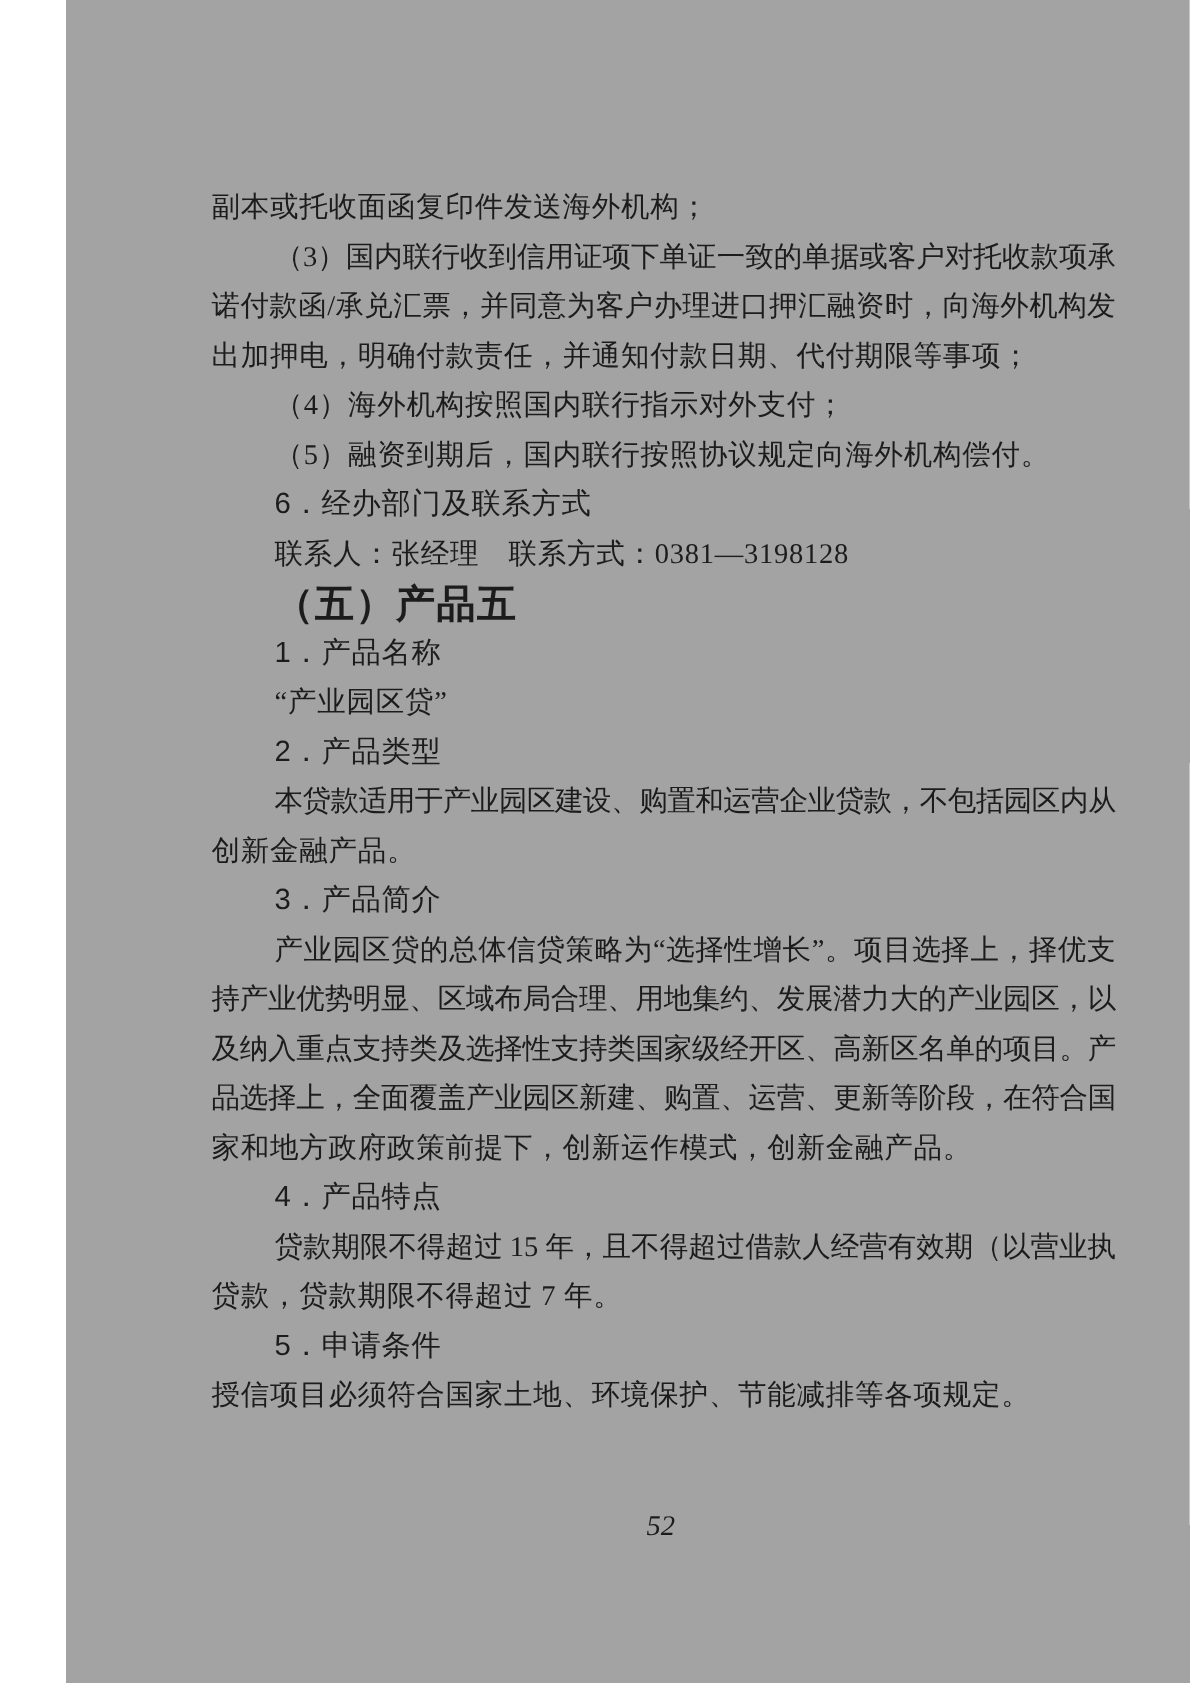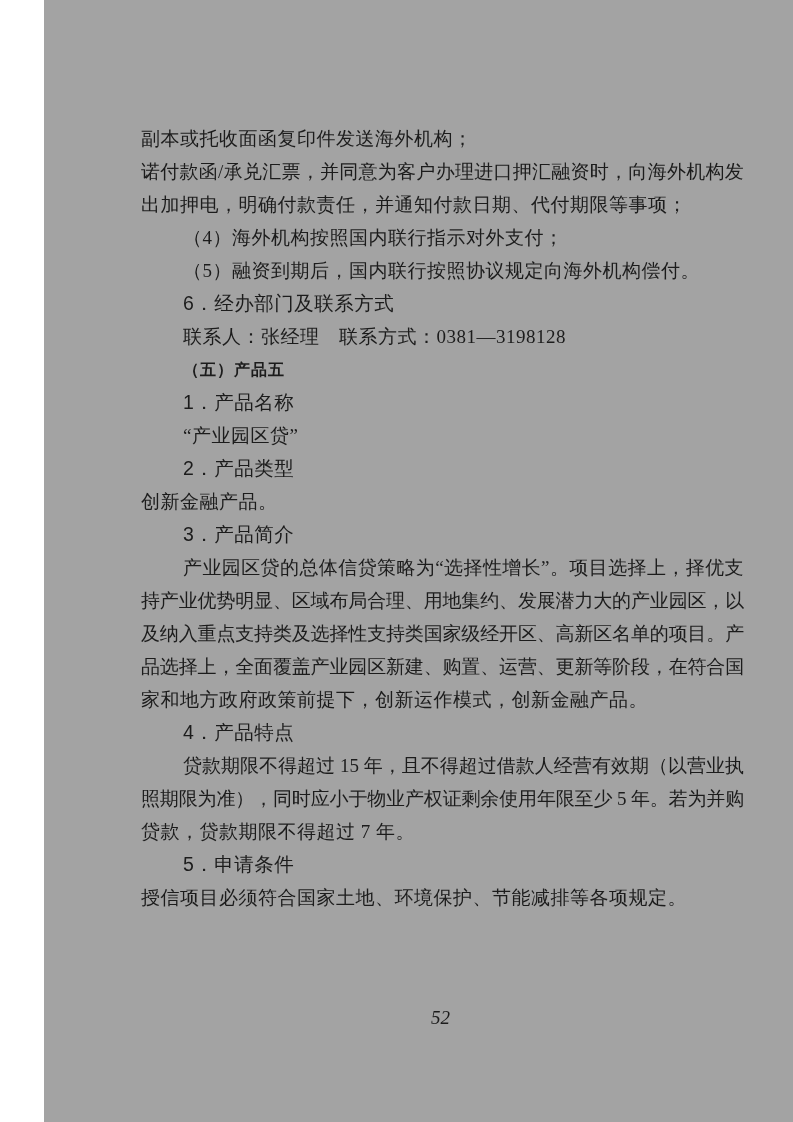--- a/index.html
+++ b/index.html
@@ -34,58 +34,59 @@
     padding-left: 42px;
   }
   .heading-hei {
     font-family: "Liberation Sans", "DejaVu Sans", sans-serif;
     font-weight: 400;
     font-size: 19.5px;
     letter-spacing: 0.5px;
   }
   .heading-kai {
     font-weight: 700;
-    font-size: 16px;
+    font-size: 26px;
     letter-spacing: 1px;
   }
   .page-number {
     position: absolute;
     top: 1007px;
     left: 0;
     width: 100%;
     text-align: center;
     font-size: 19px;
     line-height: 22px;
     font-style: italic;
   }
 </style>
 </head>
 <body>
 
 <div class="page">
   <div class="text-column">
       <div class="line body"><span>副本或托收面函复印件发送海外机构；</span></div>
+      <div class="line body indent"><span style="letter-spacing: 0.0166667px;">（3）国内联行收到信用证项下单证一致的单据或客户对托收款项承</span></div>
       <div class="line body"><span style="letter-spacing: 0.272461px;">诺付款函/承兑汇票，并同意为客户办理进口押汇融资时，向海外机构发</span></div>
       <div class="line body"><span>出加押电，明确付款责任，并通知付款日期、代付期限等事项；</span></div>
       <div class="line body indent"><span>（4）海外机构按照国内联行指示对外支付；</span></div>
       <div class="line body indent"><span>（5）融资到期后，国内联行按照协议规定向海外机构偿付。</span></div>
       <div class="line heading-hei indent"><span>6．经办部门及联系方式</span></div>
       <div class="line body indent"><span>联系人：张经理　联系方式：0381—3198128</span></div>
       <div class="line heading-kai indent"><span>（五）产品五</span></div>
       <div class="line heading-hei indent"><span>1．产品名称</span></div>
       <div class="line body indent"><span>“产业园区贷”</span></div>
       <div class="line heading-hei indent"><span>2．产品类型</span></div>
+      <div class="line body indent"><span style="letter-spacing: -0.3px;">本贷款适用于产业园区建设、购置和运营企业贷款，不包括园区内从</span></div>
       <div class="line body"><span>创新金融产品。</span></div>
       <div class="line heading-hei indent"><span>3．产品简介</span></div>
       <div class="line body indent"><span style="letter-spacing: 0.404167px;">产业园区贷的总体信贷策略为“选择性增长”。项目选择上，择优支</span></div>
       <div class="line body"><span style="letter-spacing: -0.15625px;">持产业优势明显、区域布局合理、用地集约、发展潜力大的产业园区，以</span></div>
       <div class="line body"><span style="letter-spacing: -0.15625px;">及纳入重点支持类及选择性支持类国家级经开区、高新区名单的项目。产</span></div>
       <div class="line body"><span style="letter-spacing: -0.15625px;">品选择上，全面覆盖产业园区新建、购置、运营、更新等阶段，在符合国</span></div>
       <div class="line body"><span>家和地方政府政策前提下，创新运作模式，创新金融产品。</span></div>
       <div class="line heading-hei indent"><span>4．产品特点</span></div>
       <div class="line body indent"><span style="letter-spacing: 0.015625px;">贷款期限不得超过 15 年，且不得超过借款人经营有效期（以营业执</span></div>
-      <div class="line body"><span style="letter-spacing: -0.147059px;">照期限为准），同时应小于物业产权证剩余使用年限至少 5 年。若为并购</span></div>
       <div class="line body"><span>贷款，贷款期限不得超过 7 年。</span></div>
       <div class="line heading-hei indent"><span>5．申请条件</span></div>
       <div class="line body"><span>授信项目必须符合国家土地、环境保护、节能减排等各项规定。</span></div>
     </div>
   <div class="page-number">52</div>
 </div>
 
 </body></html>

